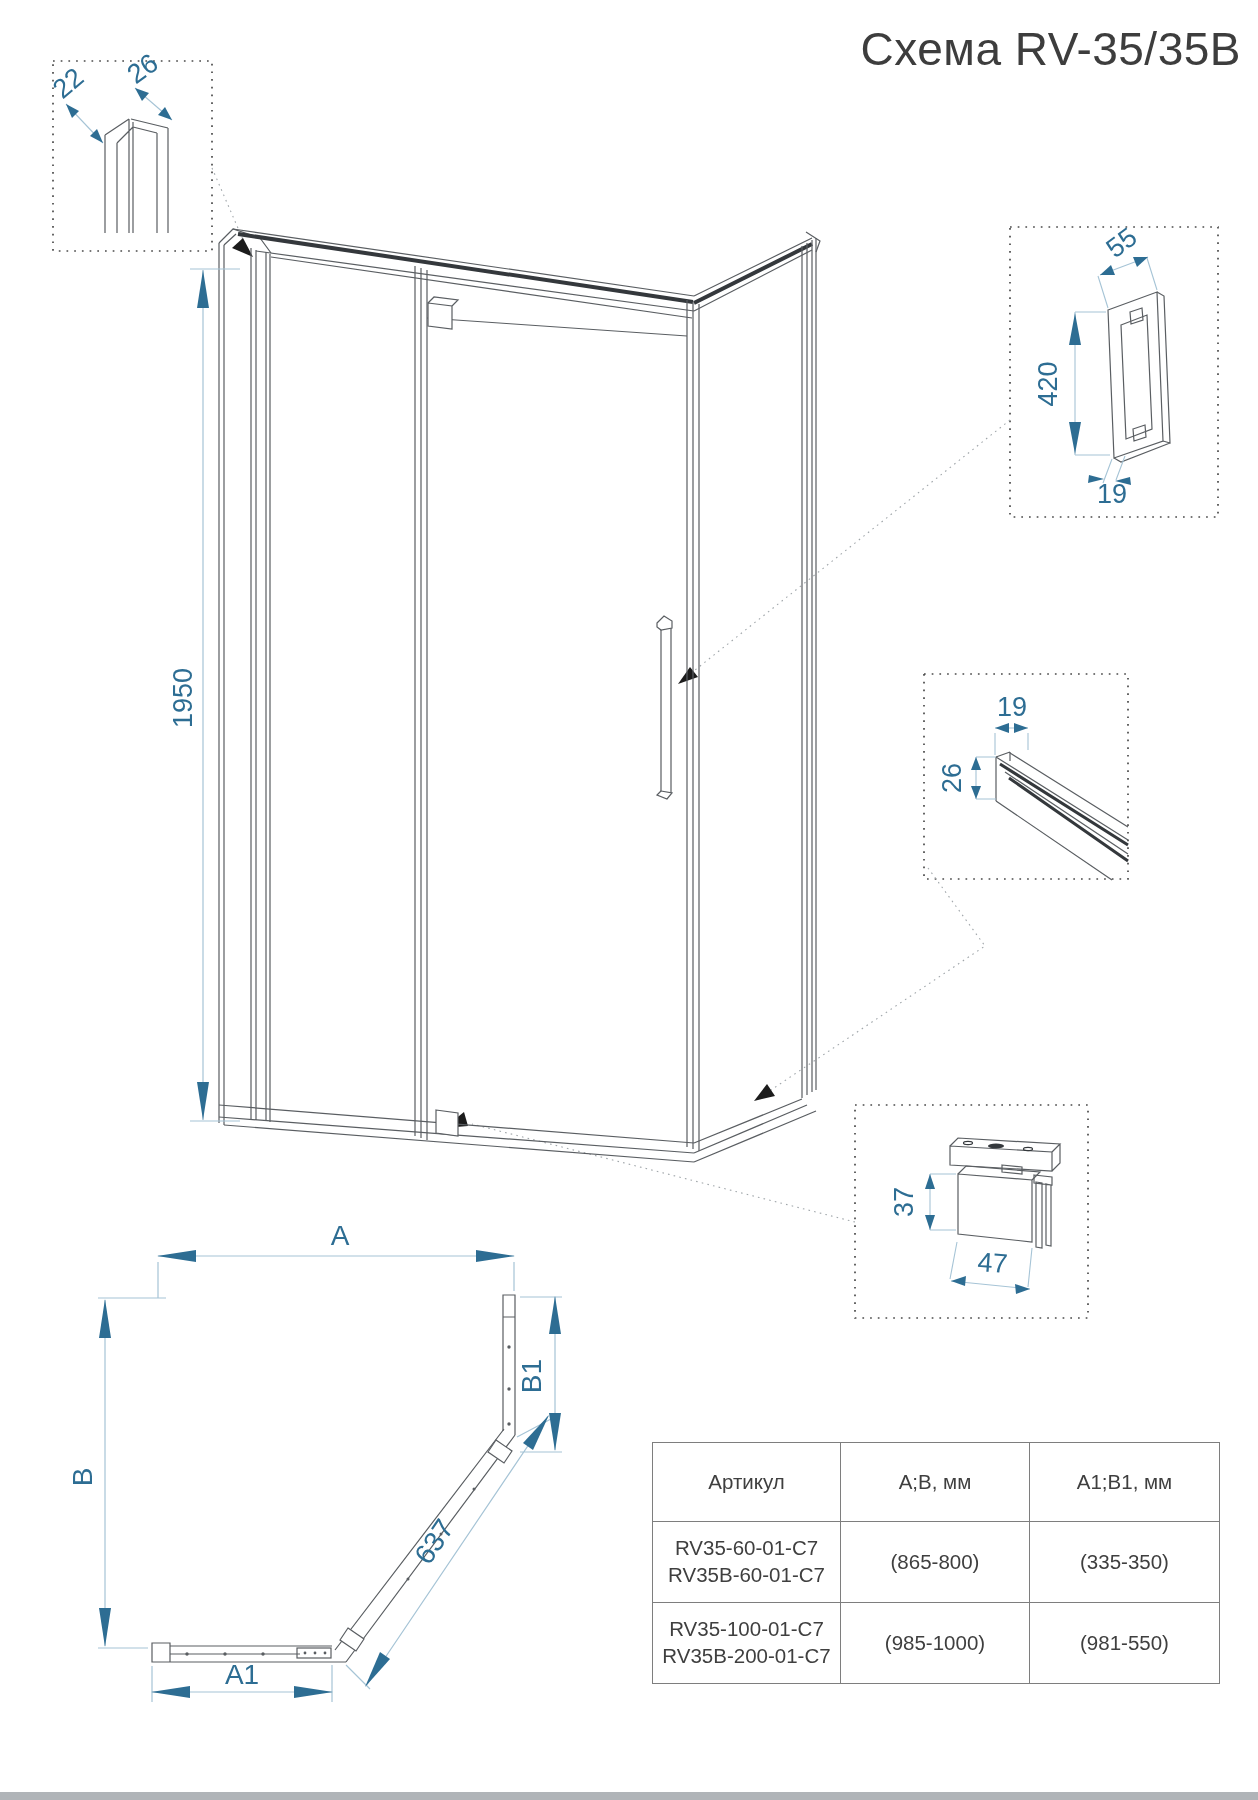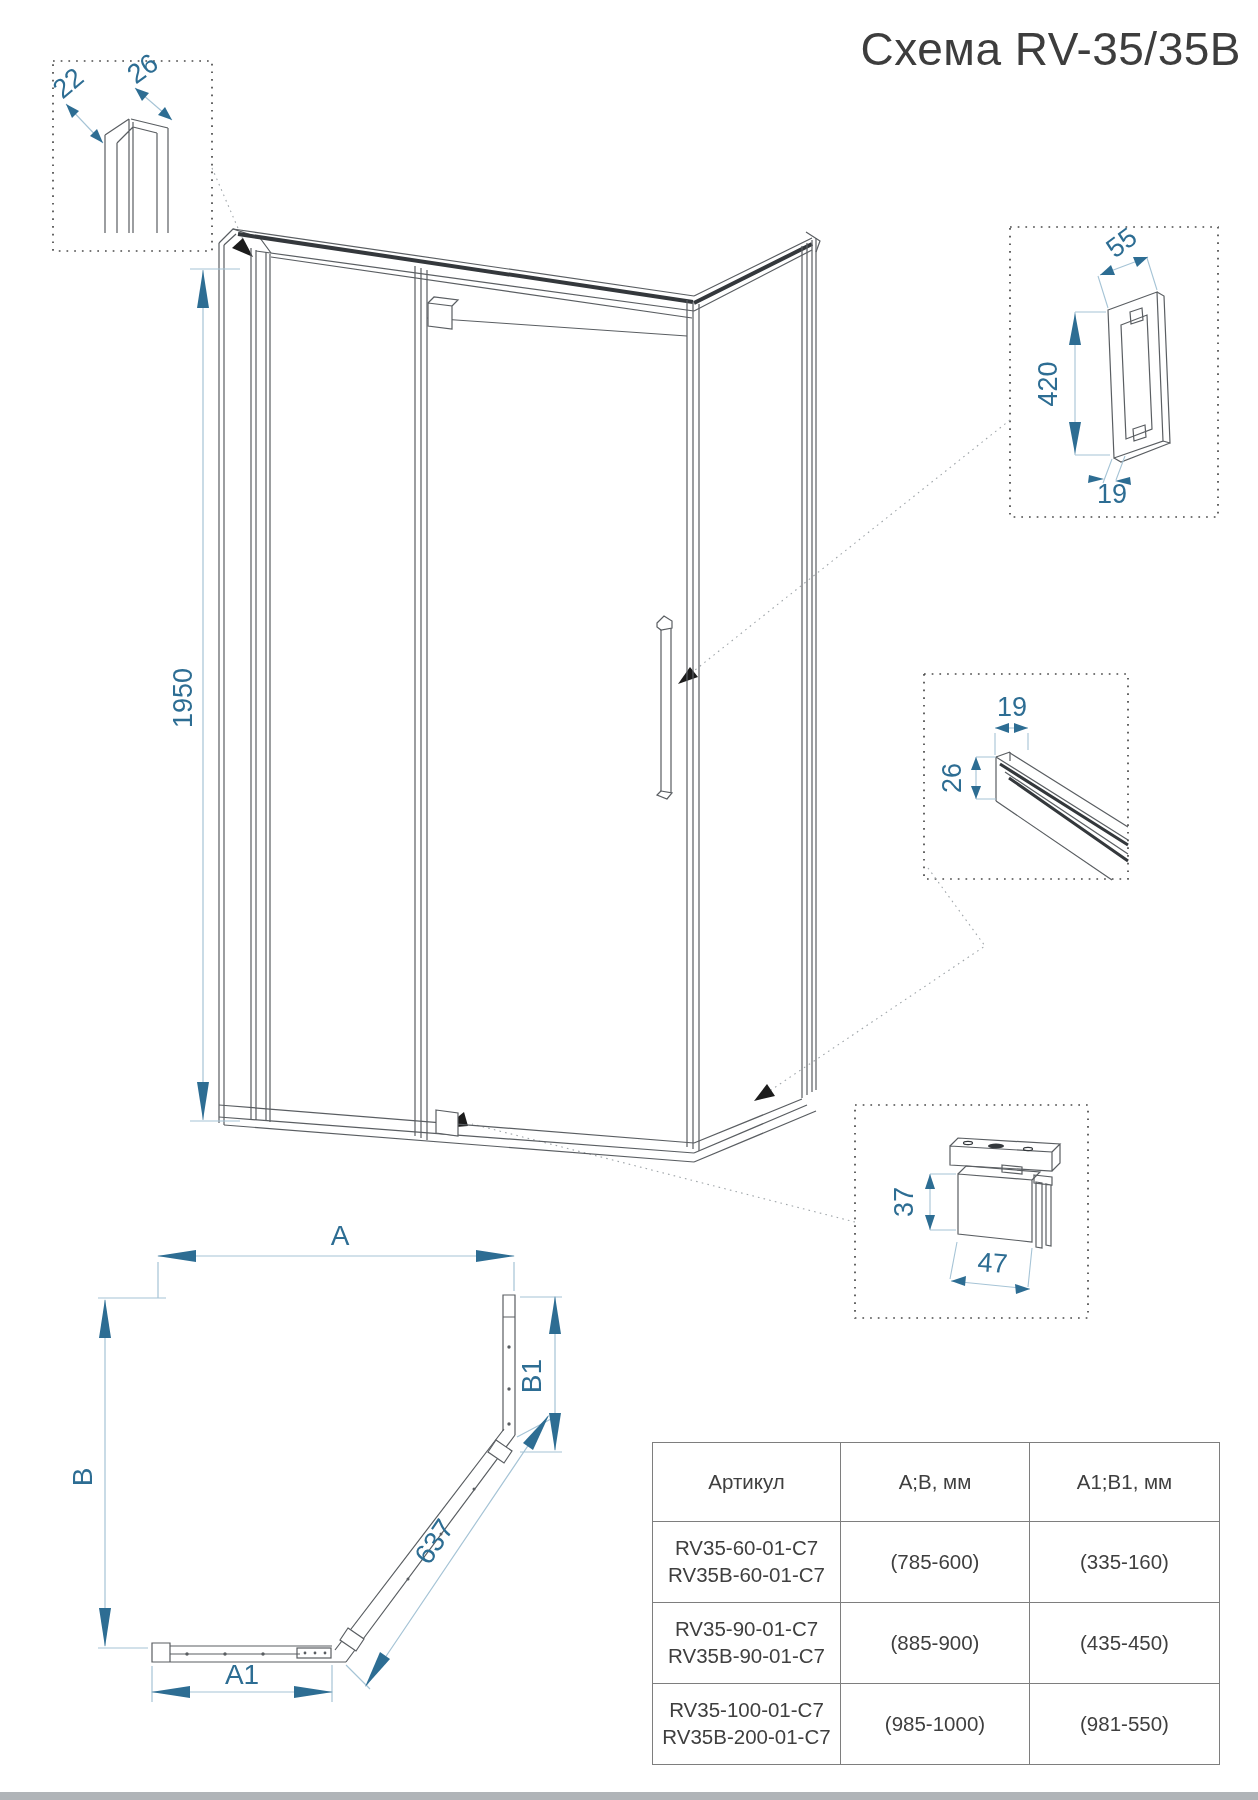--- a/index.html
+++ b/index.html
@@ -203,30 +203,22 @@
           <tr>
         <th style="width:171px">Артикул</th>
         <th style="width:172px">А;В, мм</th>
         <th style="width:173px">А1;В1, мм</th>
       </tr>
       <tr>
         <td>
           <span style="display:block">RV35-60-01-C7</span>
           <span style="display:block">RV35B-60-01-C7</span>
         </td>
-        <td>(785-600)</td>
-        <td>(335-160)</td>
-      </tr>
-      <tr>
-        <td>
-          <span style="display:block">RV35-90-01-C7</span>
-          <span style="display:block">RV35B-90-01-C7</span>
-        </td>
-        <td>(885-900)</td>
-        <td>(435-450)</td>
+        <td>(865-800)</td>
+        <td>(335-350)</td>
       </tr>
       <tr>
         <td>
           <span style="display:block">RV35-100-01-C7</span>
           <span style="display:block">RV35B-200-01-C7</span>
         </td>
         <td>(985-1000)</td>
         <td>(981-550)</td>
       </tr>
     </tbody>

